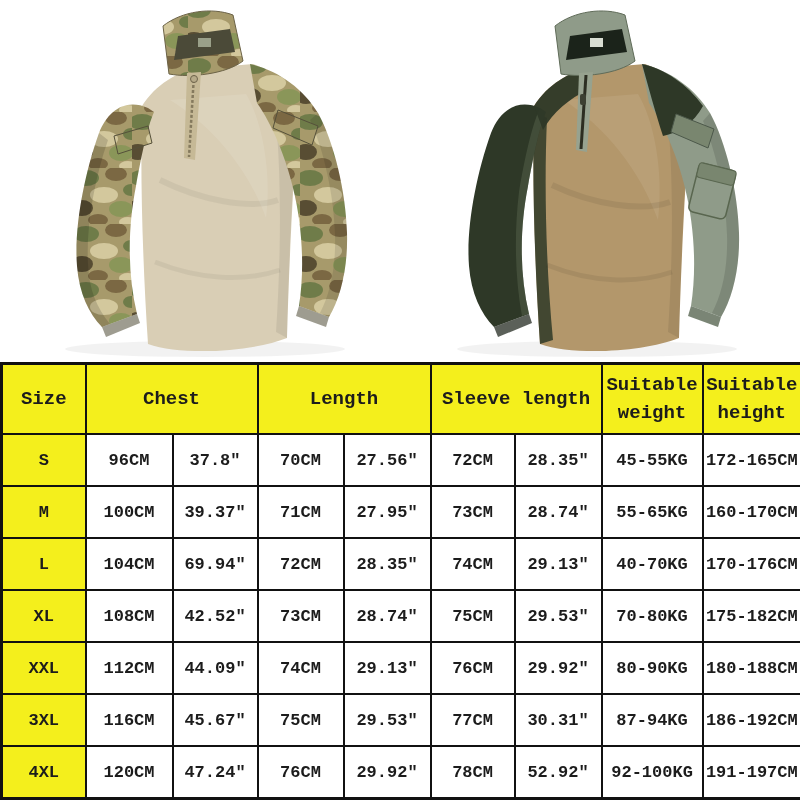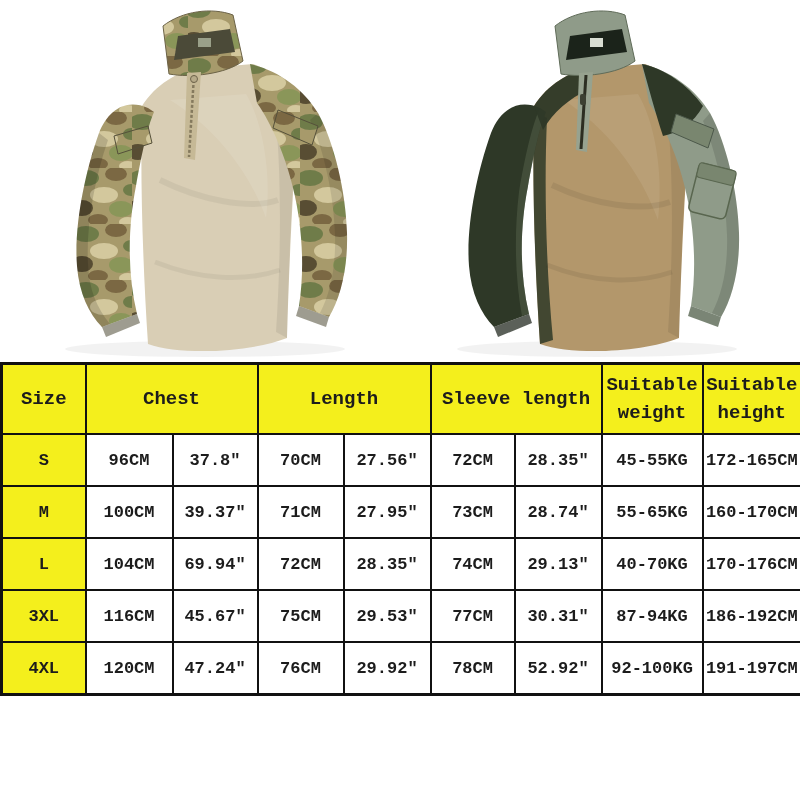--- a/index.html
+++ b/index.html
@@ -151,20 +151,42 @@
       <td>104CM</td>
       <td>69.94″</td>
       <td>72CM</td>
       <td>28.35″</td>
       <td>74CM</td>
       <td>29.13″</td>
       <td>40-70KG</td>
       <td>170-176CM</td>
     </tr>
     <tr>
+      <td class="size-col">XL</td>
+      <td>108CM</td>
+      <td>42.52″</td>
+      <td>73CM</td>
+      <td>28.74″</td>
+      <td>75CM</td>
+      <td>29.53″</td>
+      <td>70-80KG</td>
+      <td>175-182CM</td>
+    </tr>
+    <tr>
+      <td class="size-col">XXL</td>
+      <td>112CM</td>
+      <td>44.09″</td>
+      <td>74CM</td>
+      <td>29.13″</td>
+      <td>76CM</td>
+      <td>29.92″</td>
+      <td>80-90KG</td>
+      <td>180-188CM</td>
+    </tr>
+    <tr>
       <td class="size-col">3XL</td>
       <td>116CM</td>
       <td>45.67″</td>
       <td>75CM</td>
       <td>29.53″</td>
       <td>77CM</td>
       <td>30.31″</td>
       <td>87-94KG</td>
       <td>186-192CM</td>
     </tr>

